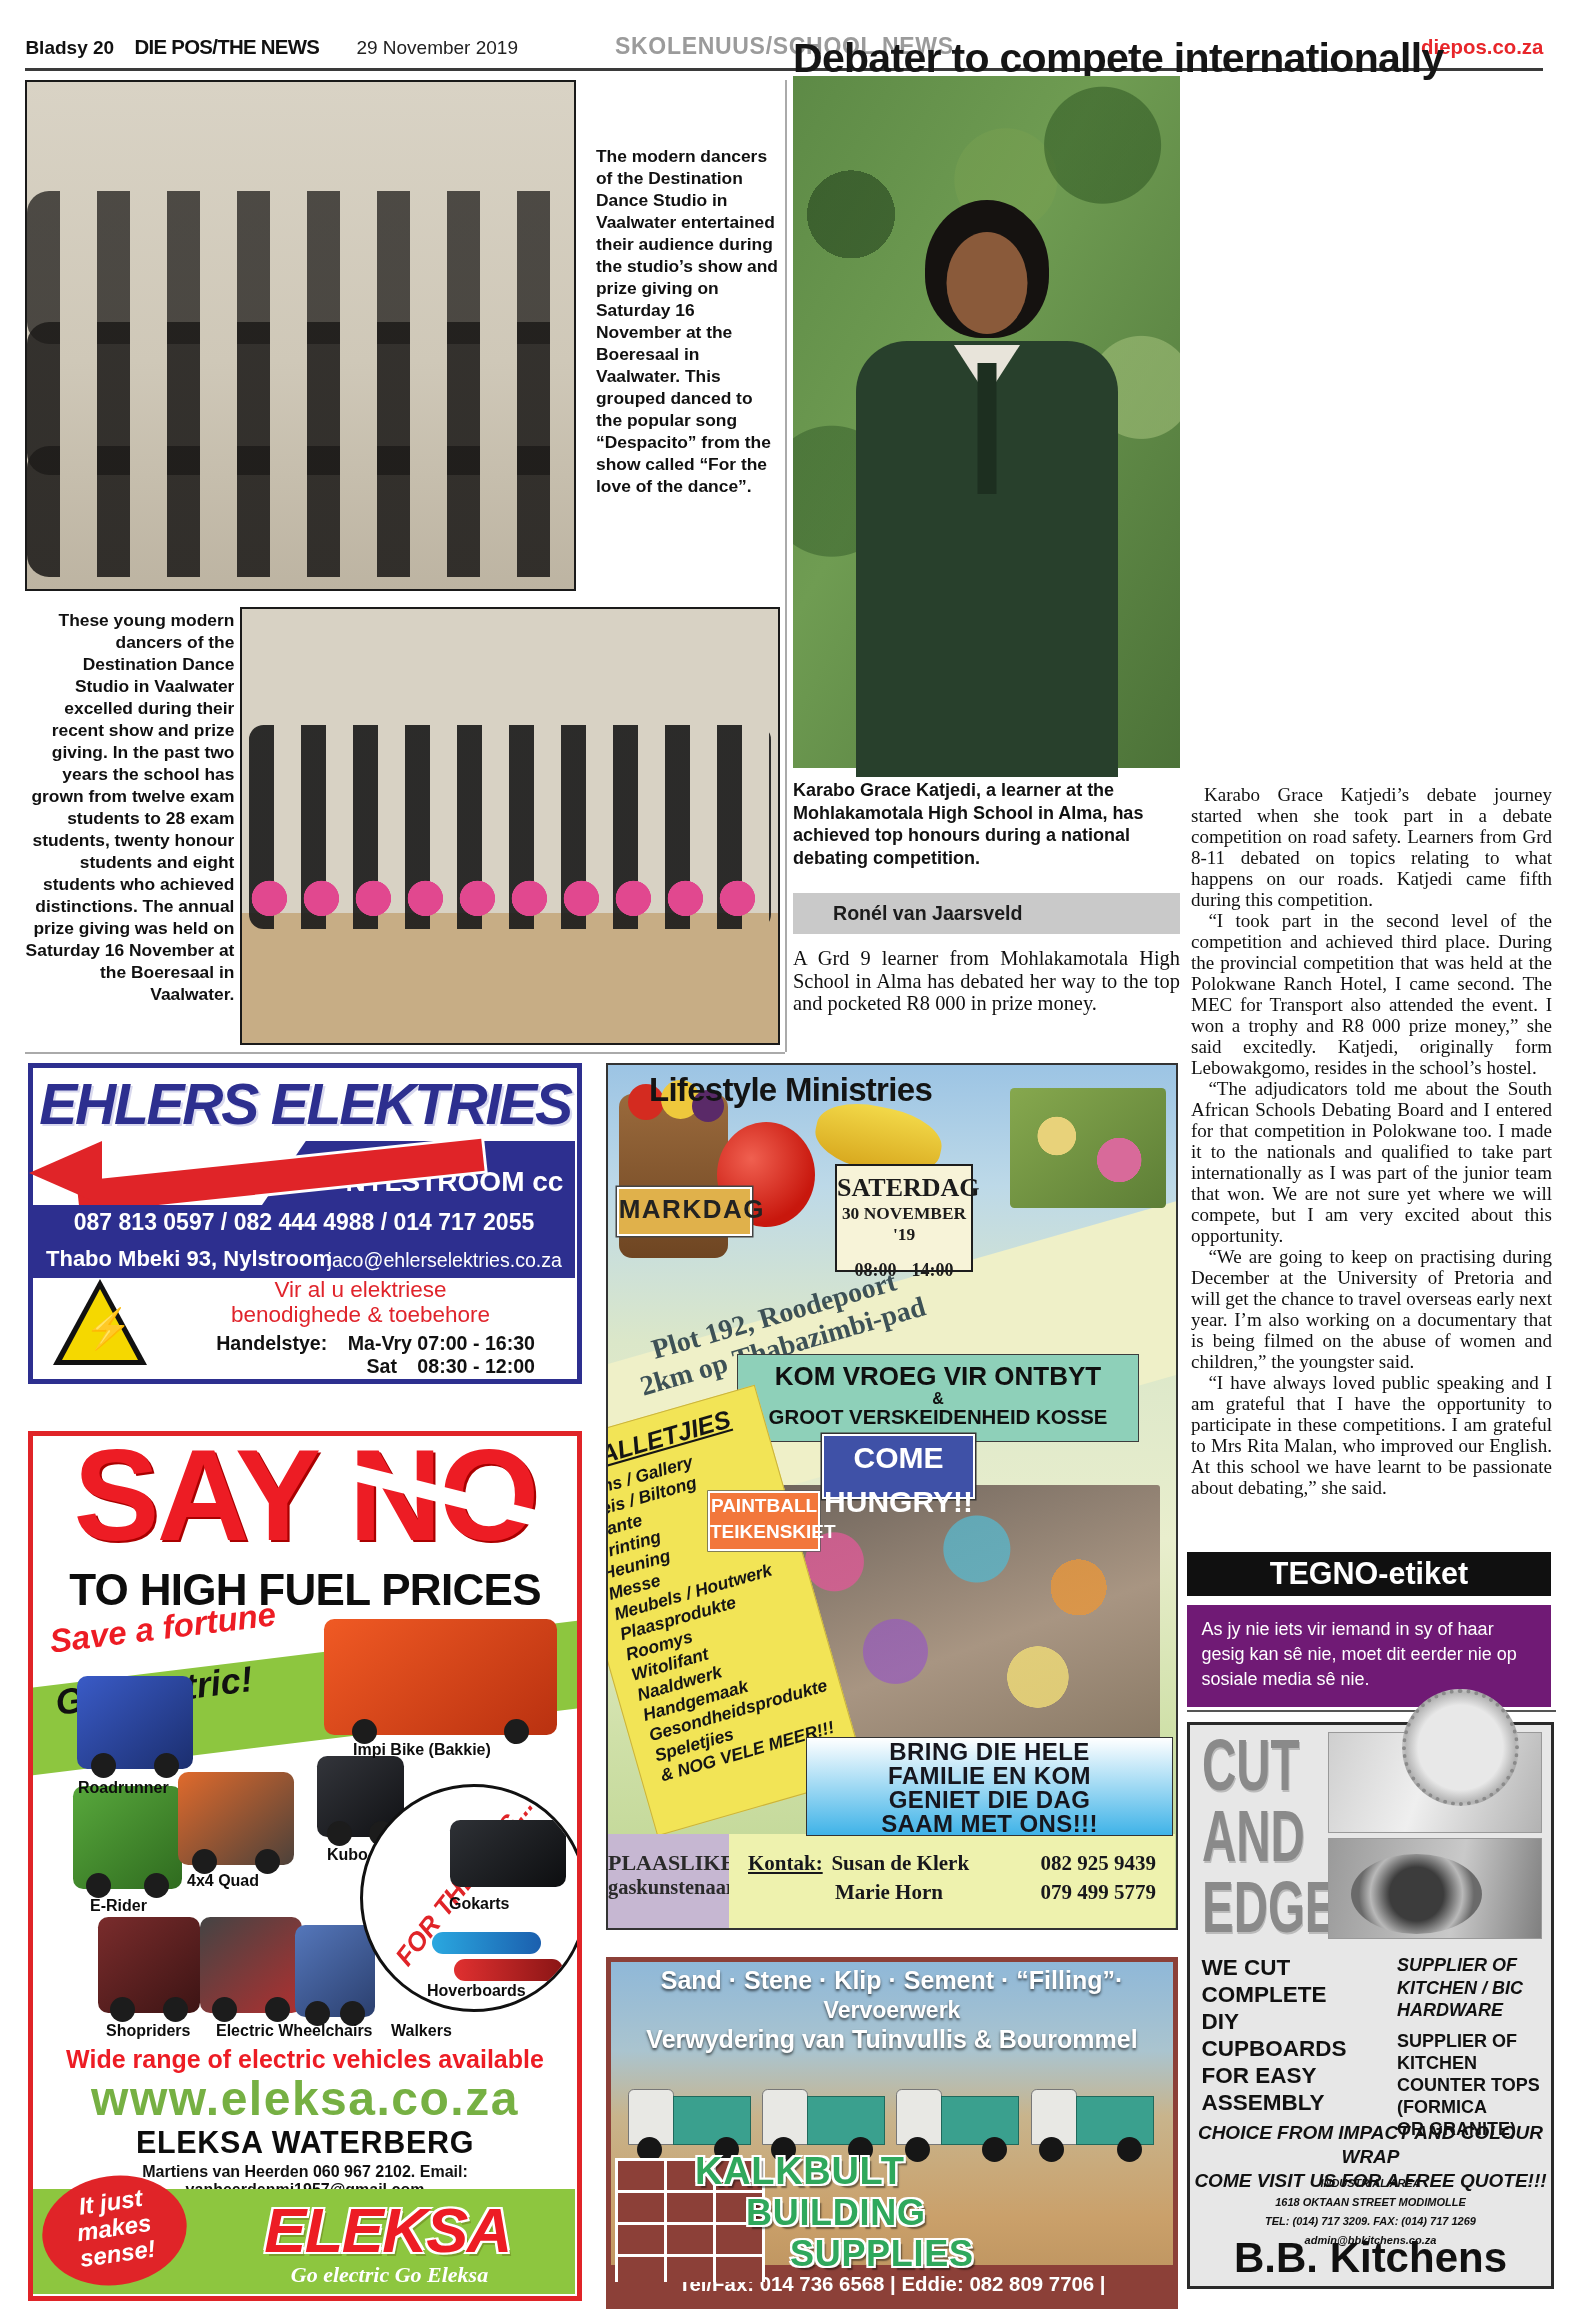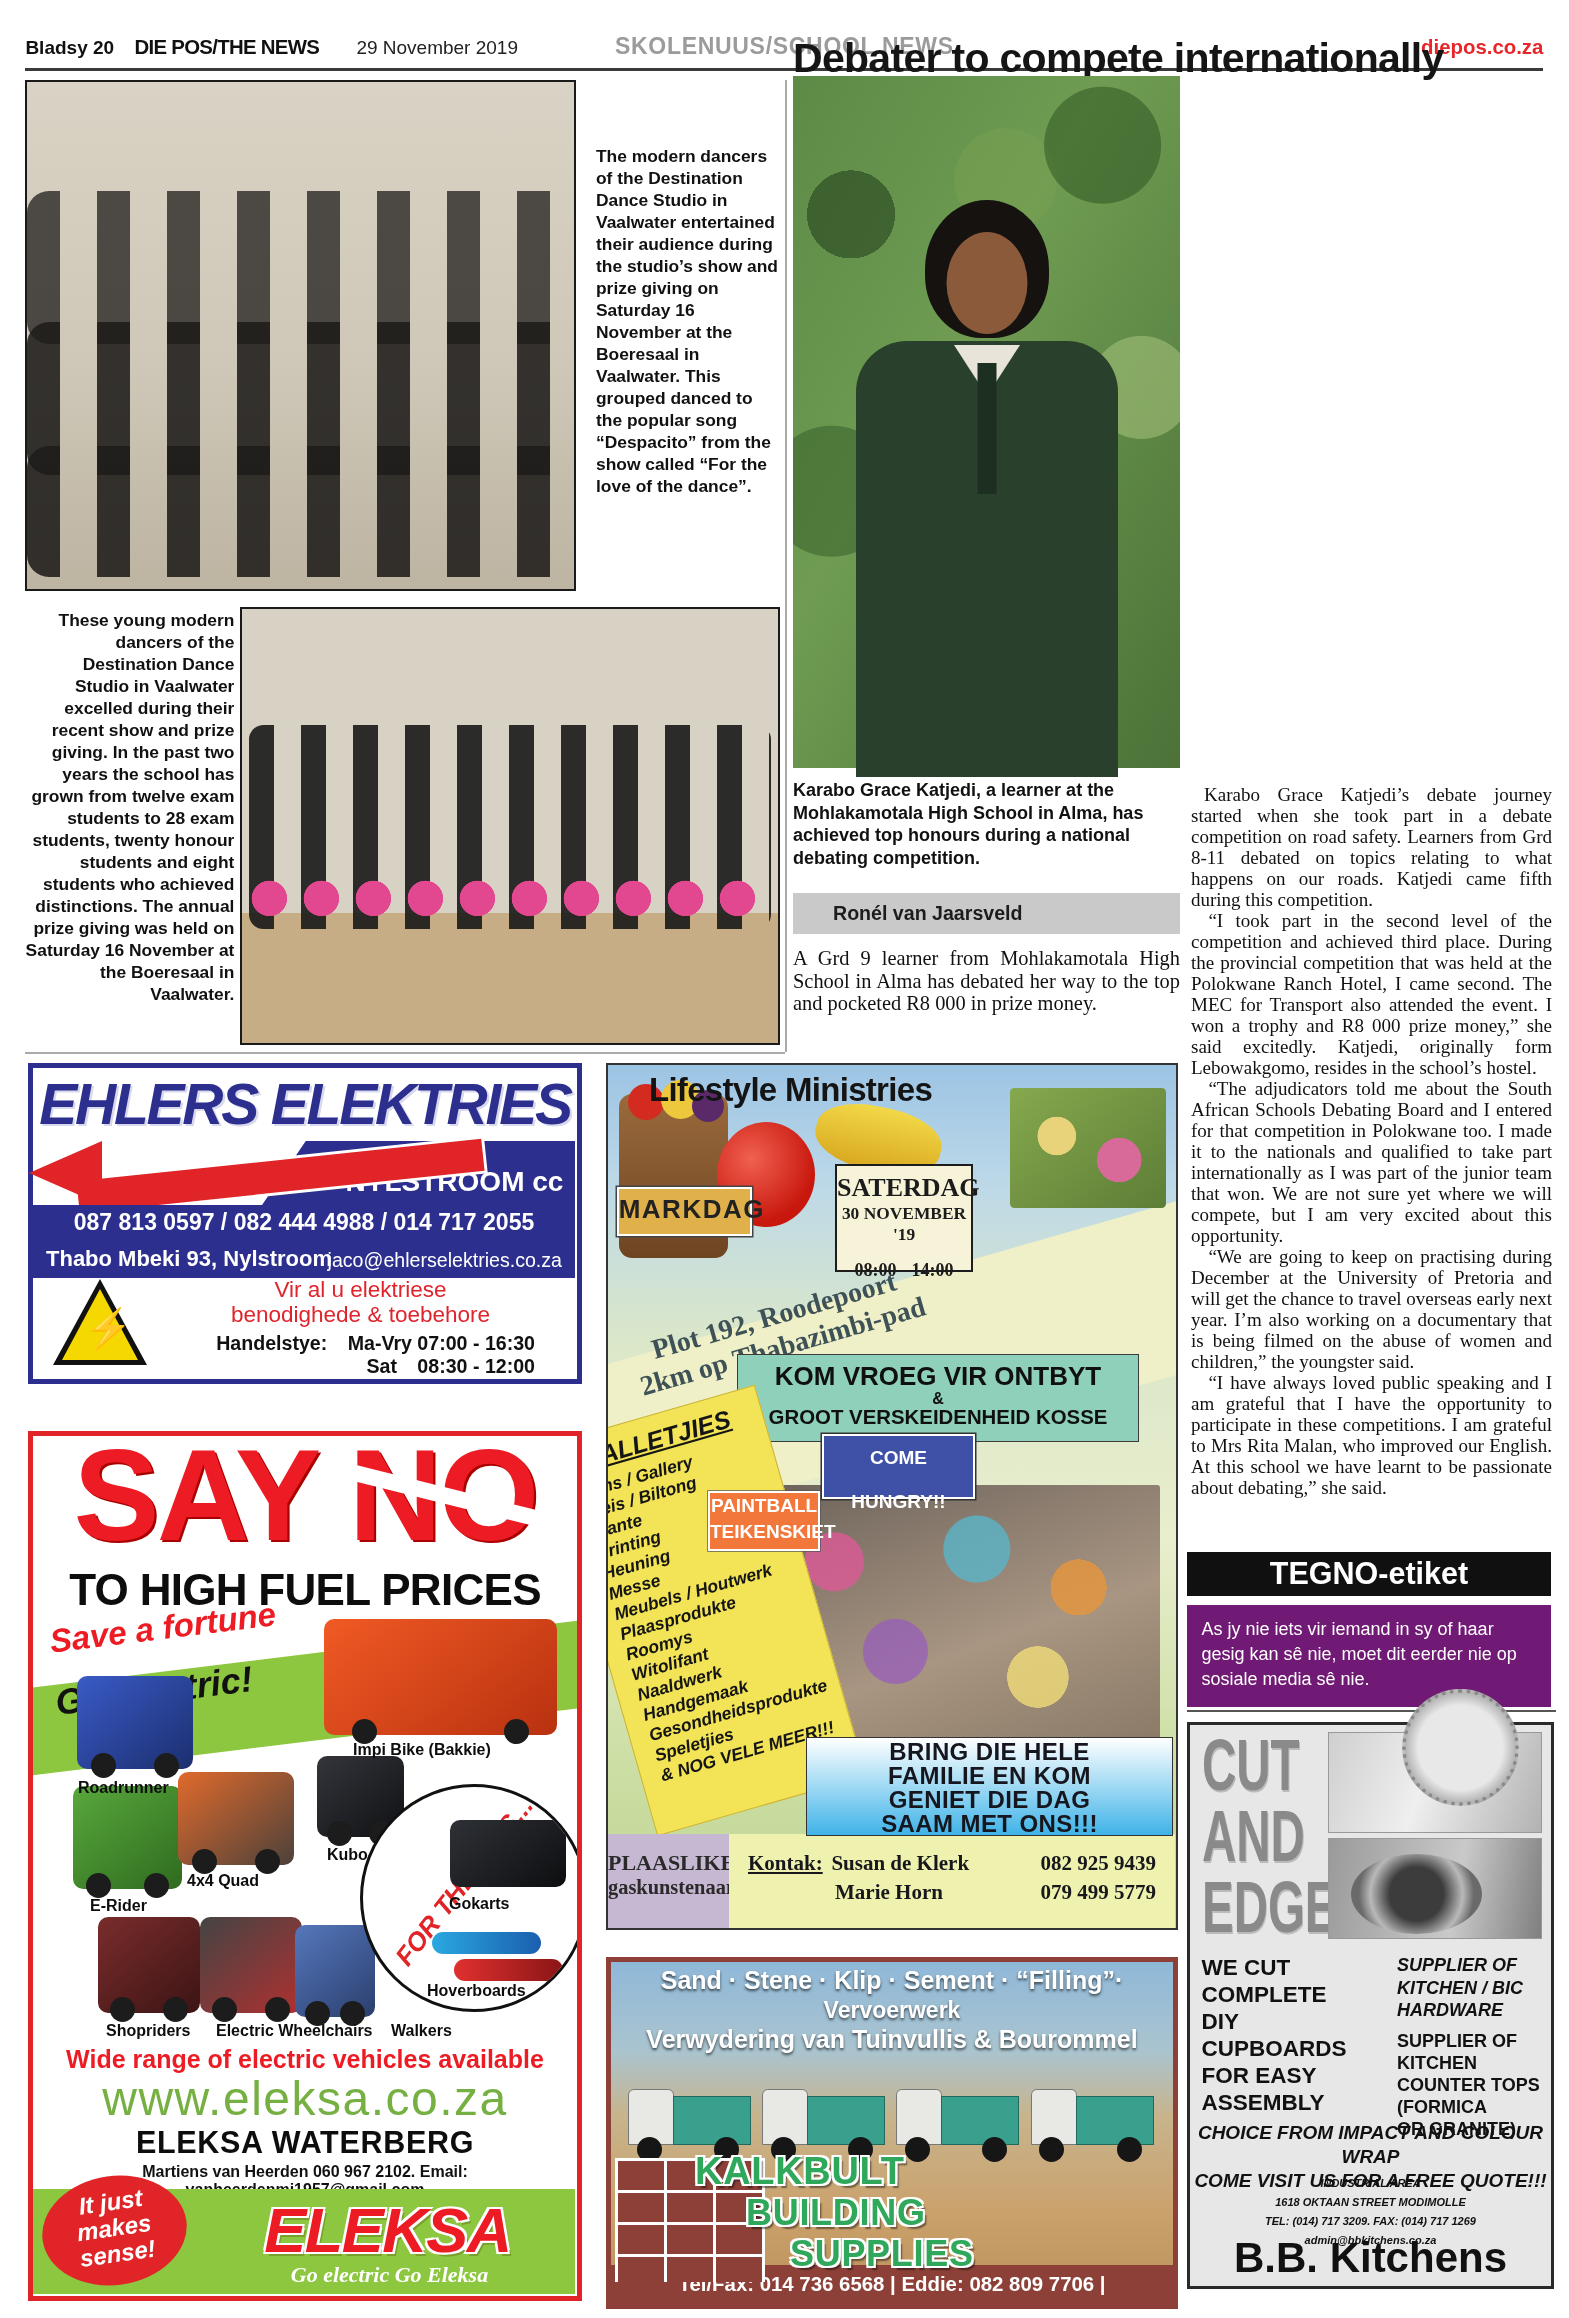--- a/index.html
+++ b/index.html
@@ -126,21 +126,21 @@
   #el-kids .ktext{position:absolute;left:-22px;top:79px;width:247px;text-align:center;color:#e02428;font-weight:900;font-style:italic;font-size:26px;transform:rotate(-52deg);}
   #el-kids .gokart{position:absolute;left:87px;top:33px;width:116px;height:67px;border-radius:10.2px;background:linear-gradient(140deg,#2e3136,#0d0e10);}
   #el-kids .hb1{position:absolute;left:69px;top:145px;width:109px;height:22px;border-radius:11.6px;background:linear-gradient(90deg,#2aa8e0,#1b5fae);}
   #el-kids .hb2{position:absolute;left:91px;top:172px;width:109px;height:22px;border-radius:11.6px;background:linear-gradient(90deg,#e03030,#8a1515);}
   .vlabel{position:absolute;font-weight:900;font-size:16px;z-index:4;color:#0d0d0d;}
   #lb-road{left:45px;top:343px;} #lb-impi{left:320px;top:305px;} #lb-kubo{left:294px;top:410px;}
   #lb-quad{left:154px;top:436px;} #lb-erider{left:57px;top:461px;}
   #lb-gokart{left:86px;top:108px;color:#0d0d0d;} #lb-hover{left:64px;top:195px;}
   #lb-shop{left:73px;top:586px;} #lb-chair{left:183px;top:586px;} #lb-walk{left:358px;top:586px;}
   #el-range{left:0;right:0;top:609px;color:#ed1c24;font-weight:900;font-size:25px;}
-  #el-web{left:0;right:0;top:635px;color:#76b043;font-weight:400;font-size:48px;letter-spacing:1.5px;}
+  #el-web{left:0;right:0;top:635px;color:#76b043;font-weight:700;font-size:48px;letter-spacing:1.5px;}
   #el-co{left:0;right:0;top:689px;font-weight:900;font-size:30.5px;letter-spacing:0.7px;color:#0d0d0d;}
   #el-contact{left:0;right:0;top:727px;font-weight:900;font-size:16px;color:#111;}
   #el-green{left:0;top:753px;width:542px;height:105px;background:#8dc63f;}
   #el-oval{left:8.7px;top:740px;width:145px;height:109px;border-radius:50%;background:#e02428;transform:rotate(-8deg);color:#fff;font-weight:900;font-style:italic;font-size:24px;line-height:26px;text-align:center;padding-top:13px;box-sizing:border-box;z-index:3;}
   #el-logo{left:167px;top:758px;width:375px;text-align:center;color:#ed1c24;font-weight:900;font-style:italic;font-size:63px;letter-spacing:-1.5px;
      text-shadow:-2.2px -2.2px 0 #fff,2.2px -2.2px 0 #fff,-2.2px 2.2px 0 #fff,2.2px 2.2px 0 #fff,3.6px 3.6px 0 #7aa02c;}
   #el-tagline{left:182px;top:826px;width:349px;text-align:center;color:#fff;font-style:italic;font-weight:700;font-size:22px;font-family:"Liberation Serif",serif;}
 
   
   #markdag{left:606px;top:1063px;width:572px;height:867px;border:2.2px solid #333;box-sizing:border-box;overflow:hidden;
@@ -160,21 +160,21 @@
   #md-date{left:227px;top:99px;width:138px;height:108px;background:#f7f3d8;border:2.9px solid #1d1d1d;box-sizing:border-box;z-index:5;
      font-family:"Liberation Serif",serif;font-weight:900;color:#1c1c1c;text-align:center;}
   #md-date .d1{font-size:26px;margin-top:7.3px;} #md-date .d2{font-size:17.4px;} #md-date .d3{font-size:18px;margin-top:14.5px;}
   #md-cream{left:-51px;top:218px;width:691px;height:167px;background:#eff0c8;transform:rotate(-16deg);z-index:1;}
   #md-loc{left:-4.4px;top:234px;width:349px;transform:rotate(-16deg);z-index:2;text-align:center;
      font-family:"Liberation Serif",serif;font-weight:900;color:#3d5156;}
   #md-loc .l1{font-size:28px;} #md-loc .l2{font-size:28px;}
   #md-kom{left:129px;top:289px;width:400px;height:86px;background:#8ed0b9;border:1.5px solid #3c3c3c;z-index:4;text-align:center;color:#101010;}
   #md-kom .k1{font-weight:900;font-size:26px;margin-top:5.8px;} #md-kom .k2{font-weight:900;font-size:16px;line-height:14.5px;} #md-kom .k3{font-weight:900;font-size:20.4px;}
   #md-hungry{left:214px;top:369px;width:153px;height:65px;background:#3f51a7;border:2.9px solid #fff;box-shadow:0 0 0 1.5px #333;box-sizing:border-box;
-     color:#fff;font-weight:900;font-size:19px;line-height:44px;text-align:center;z-index:6;}
+     color:#fff;font-weight:900;font-size:30px;line-height:44px;text-align:center;z-index:6;}
   #md-photo{left:145px;top:420px;width:407px;height:256px;z-index:3;border-radius:2.9px;
      background:radial-gradient(circle at 20% 30%,rgba(220,90,150,.8) 0 29px,rgba(0,0,0,0) 30px),
                 radial-gradient(circle at 55% 25%,rgba(90,180,200,.8) 0 33px,rgba(0,0,0,0) 34px),
                 radial-gradient(circle at 80% 40%,rgba(230,150,60,.8) 0 28px,rgba(0,0,0,0) 28px),
                 radial-gradient(circle at 35% 65%,rgba(150,90,190,.7) 0 32px,rgba(0,0,0,0) 33px),
                 radial-gradient(circle at 70% 75%,rgba(240,220,120,.8) 0 30.5px,rgba(0,0,0,0) 31px),
                 linear-gradient(160deg,#6c625a,#a89582 60%,#8a7a66);}
   #md-stall{left:-11px;top:342px;width:218px;height:407px;background:#f2e456;border:1.5px solid #c9b23e;transform:rotate(-16deg);z-index:5;
      box-sizing:border-box;padding:10.2px 7.3px 0 19px;}
   #md-stall .st{font-weight:900;font-style:italic;font-size:25px;text-decoration:underline;margin-bottom:5.8px;color:#151515;}

